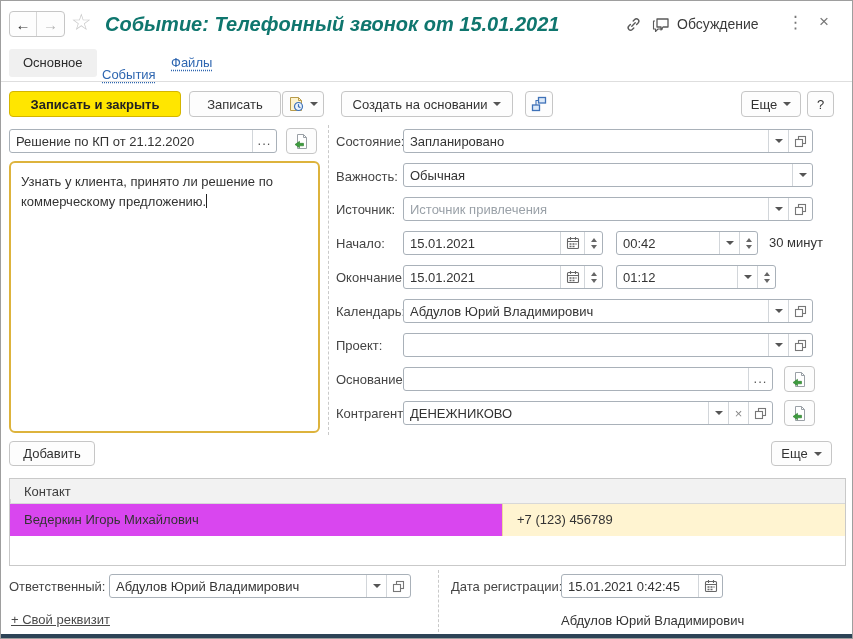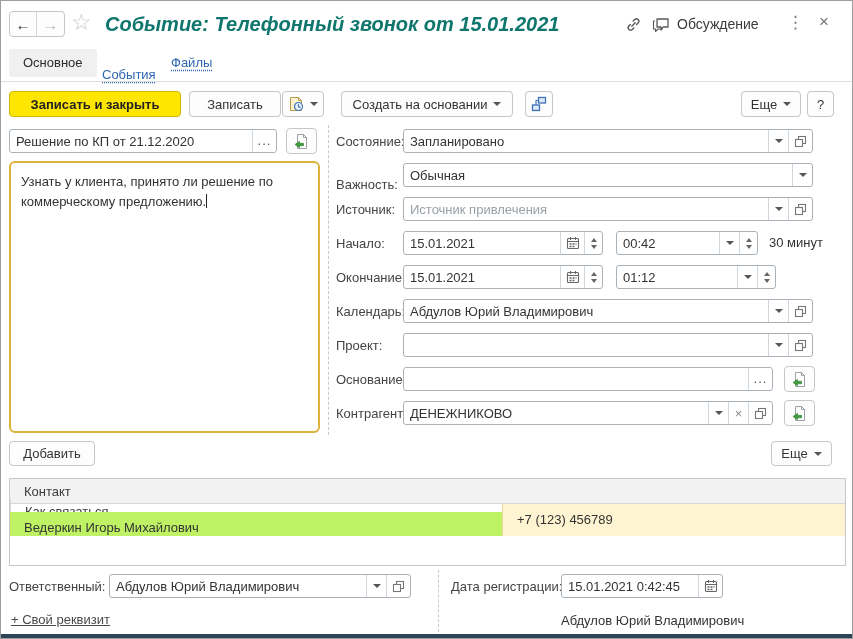--- a/index.html
+++ b/index.html
@@ -54,21 +54,21 @@
   .vdash { border-left:1px dashed #c9c9c9; width:0; }
 
   
   .ctable { left:8px; top:477px; width:837px; height:88px; border:1px solid #c9c9c9; background:#fff; }
   .thead { display:flex; height:25px; background:#f2f2f2; border-bottom:1px solid #d8d8d8; color:#3d3d3d;flex-direction:column; }
   .th { padding:5px 14px 0 14px; }
   .trow { display:flex; height:32px; }
   .td { padding:8px 14px 0 14px; white-space:nowrap; overflow:hidden; }
   .c1 { width:492px; }
   .c2 { flex:1; border-left:1px solid #d8d8d8; }
-  .rowsel .c1 { background:#bef264;margin-top:8px; }
+  .rowsel .c1 { background:#d946ef; }
   .rowsel .c2 { background:#fff4d1; border-left-color:#efd89a; }
 
   .footlabel { color:#444; }
   .plainval { color:#333; }
   .custom-attr { color:#4a4a4a; cursor:pointer; }
 
   .bottombar { left:0; top:633px; width:853px; height:6px; background:#2d4356; }
 
   svg { display:block; }
 </style>
@@ -171,21 +171,21 @@
         <span class="caret-down"></span>
       </div>
     <div class="seg openw">
       <svg width="13" height="13" viewBox="0 0 13 13" fill="#fff" stroke="#777" stroke-width="1.1">
           <rect x="4.5" y="1.5" width="7" height="7"></rect>
           <rect x="1.5" y="4.5" width="7" height="7"></rect>
         </svg>
     </div>
   </div>
 
-  <div class="abs flabel" style="left:335px; top:176px;">Важность:</div>
+  <div class="abs flabel" style="left:335px; top:168px;">Важность:</div>
   <div class="abs fg" style="left:402px; top:162px; width:410px;">
     <div class="val">Обычная</div>
     <div class="seg arrow">
         <span class="caret-down"></span>
       </div>
   </div>
 
   <div class="abs flabel" style="left:335px; top:201px;">Источник:</div>
   <div class="abs fg" style="left:402px; top:196px; width:410px;">
     <div class="val ph">Источник привлечения</div>

